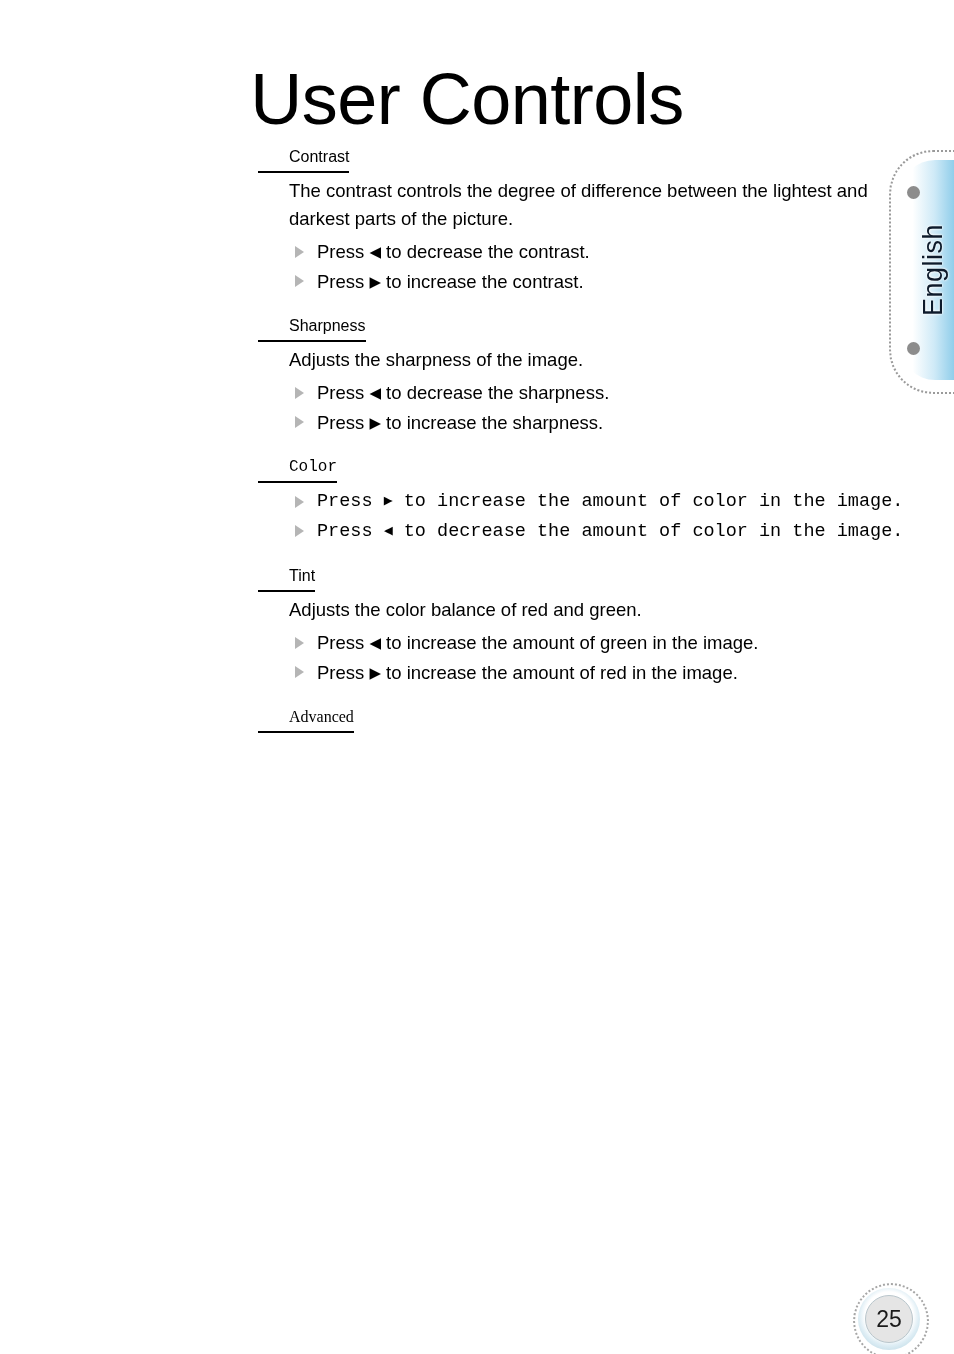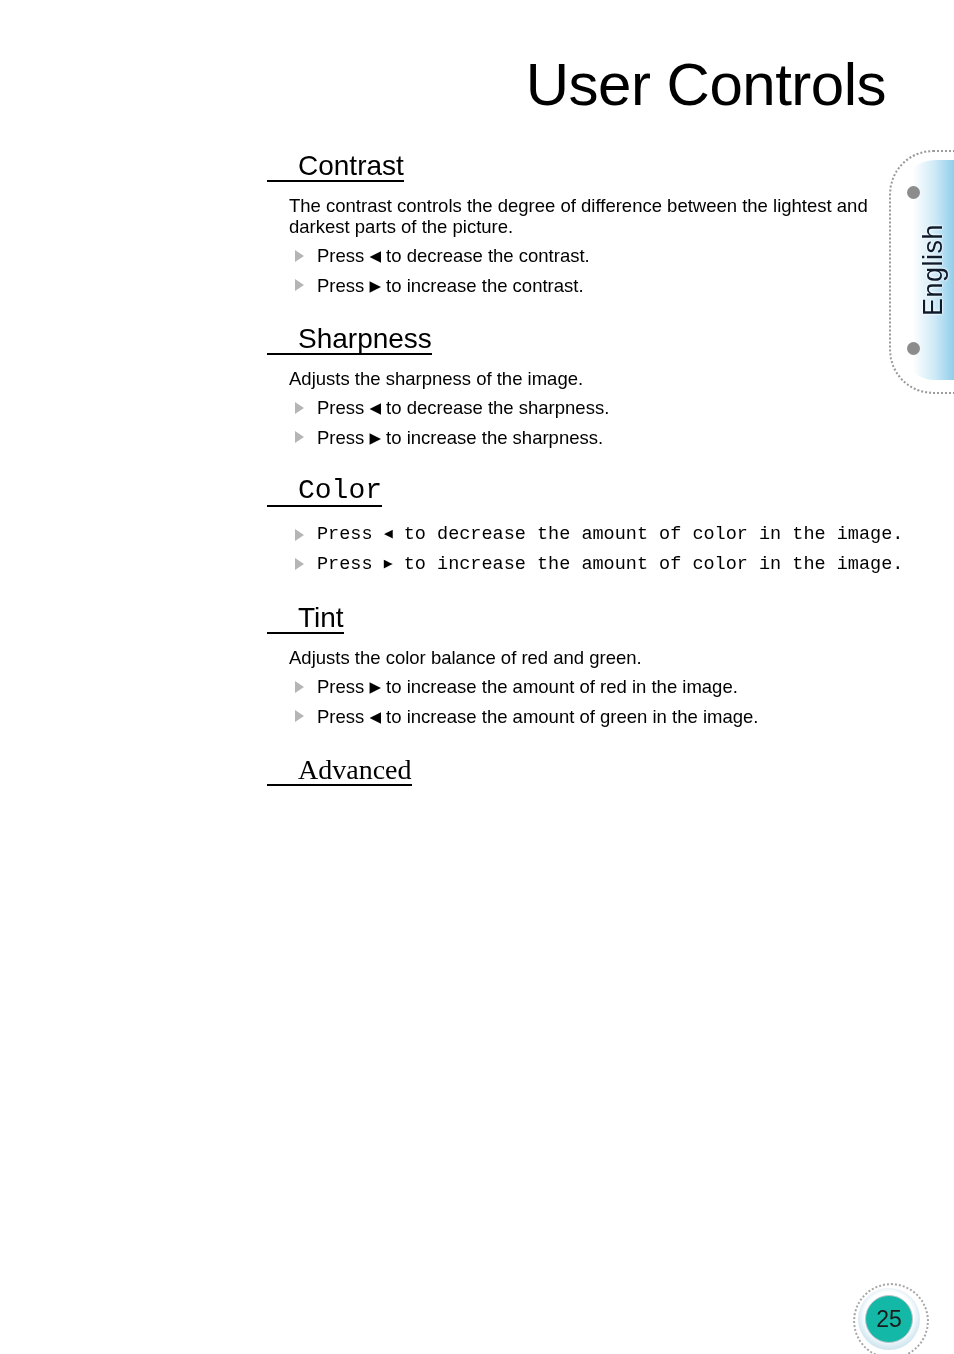--- a/index.html
+++ b/index.html
@@ -16,54 +16,55 @@
     font-family: "Liberation Sans", sans-serif;
     color: #000000;
   }
 
   
   .page-title {
     position: absolute;
     top: 12px;
     left: 0;
     width: 886px;
-    text-align: right;
-    font-size: 60px;
+    text-align: center;
+    font-size: 72px;
     font-weight: 400;
     letter-spacing: -0.5px;
     line-height: 1.1;
     color: #000;
+    padding-left: 24px;
   }
 
   
   .content {
     position: absolute;
     top: 143px;
     left: 258px;
     width: 640px;
   }
 
   .section { margin-bottom: 0; }
 
   .sec-head {
     position: relative;
-    font-size: 28px;
+    font-size: 16px;
     font-weight: 400;
     line-height: 28px;
     padding-left: 31px;
-    margin: 9px;
+    margin: 0;
     border-bottom: 2px solid #000;
     display: inline-block;
     min-width: 0;
   }
   .head-wrap { display: block; }
 
   .sec-body {
     font-size: 18.5px;
-    line-height: 21px;
+    line-height: 28px;
     margin: 4px 0 0 31px;
     max-width: 616px;
   }
 
   .bullets {
     list-style: none;
     margin: 4px 0 0 0;
     padding: 0 0 0 37px;
   }
   .bullet {
@@ -163,21 +164,21 @@
     height: 62px;
     border-radius: 50%;
     background: radial-gradient(circle at 50% 45%, #ffffff 52%, #dfeef5 64%, #c3dde8 80%, #e9f3f7 100%);
   }
   .badge-inner {
     position: absolute;
     left: 7px; top: 7px;
     width: 46px;
     height: 46px;
     border-radius: 50%;
-    background: #14b8a6;
+    background: #e5e5e5;
     border: 1px solid #b9c6cc;
     display: flex;
     align-items: center;
     justify-content: center;
     font-size: 23px;
     color: #1a1a1a;
   }
 </style>
 </head>
 <body>
@@ -209,37 +210,37 @@
       <li class="bullet">
         <span class="tri"></span><span>Press </span><span class="arrow">▶</span><span> to increase the sharpness.</span>
       </li>
     </ul>
   </div>
 
   <div class="section s-color">
     <div class="head-wrap"><div class="sec-head">Color</div></div>
     <ul class="bullets">
       <li class="bullet">
+        <span class="tri"></span><span>Press </span><span class="arrow">▶</span><span> to increase the amount of color in the image.</span>
+      </li>
+      <li class="bullet">
         <span class="tri"></span><span>Press </span><span class="arrow">◀</span><span> to decrease the amount of color in the image.</span>
-      </li>
-      <li class="bullet">
-        <span class="tri"></span><span>Press </span><span class="arrow">▶</span><span> to increase the amount of color in the image.</span>
       </li>
     </ul>
   </div>
 
   <div class="section s-tint">
     <div class="head-wrap"><div class="sec-head">Tint</div></div>
     <p class="sec-body">Adjusts the color balance of red and green.</p>
     <ul class="bullets">
       <li class="bullet">
+        <span class="tri"></span><span>Press </span><span class="arrow">◀</span><span> to increase the amount of green in the image.</span>
+      </li>
+      <li class="bullet">
         <span class="tri"></span><span>Press </span><span class="arrow">▶</span><span> to increase the amount of red in the image.</span>
-      </li>
-      <li class="bullet">
-        <span class="tri"></span><span>Press </span><span class="arrow">◀</span><span> to increase the amount of green in the image.</span>
       </li>
     </ul>
   </div>
 
   <div class="section s-advanced">
     <div class="head-wrap"><div class="sec-head">Advanced</div></div>
   </div>
 
 </div>
 

